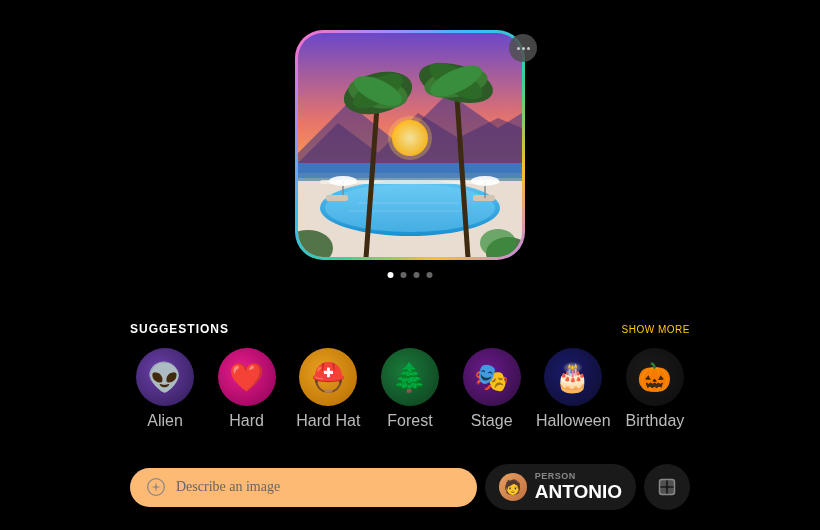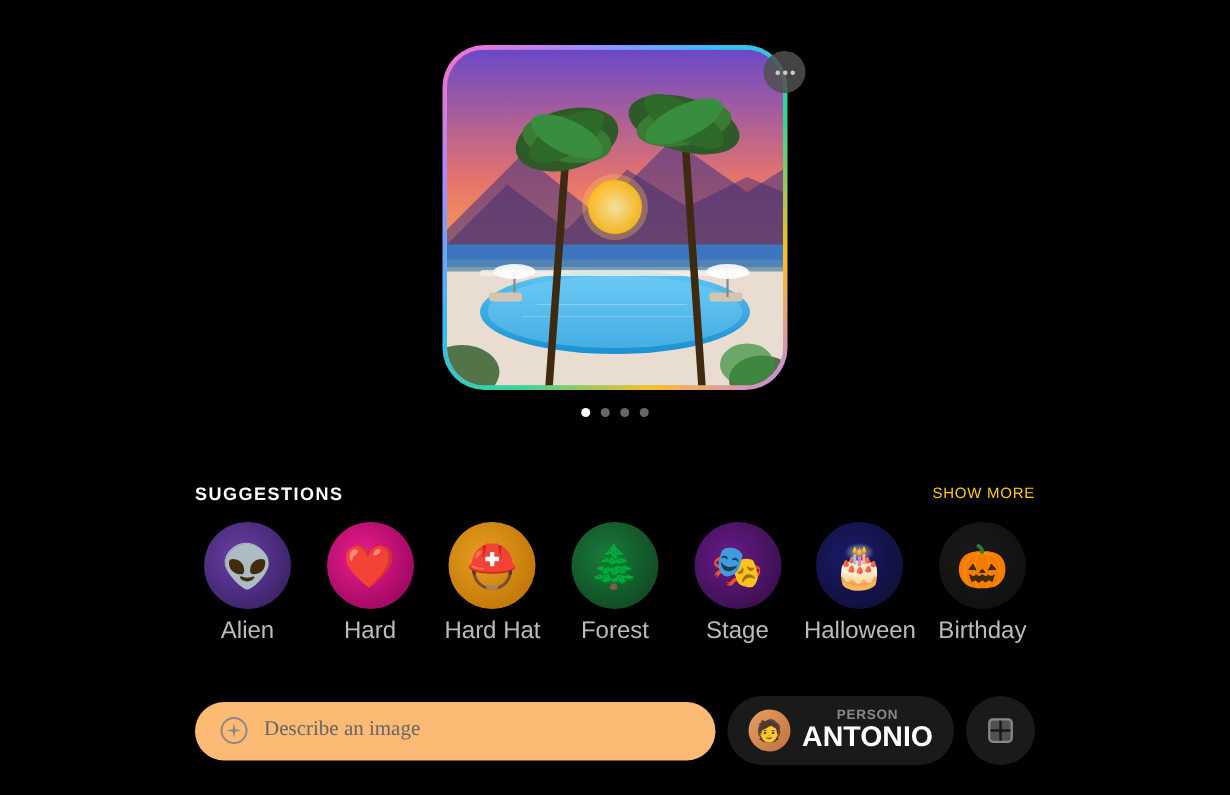--- a/index.html
+++ b/index.html
@@ -223,21 +223,20 @@
       flex-shrink: 0;
       display: flex;
       align-items: center;
       justify-content: center;
       font-size: 14px;
     }
 
     .person-info {
       display: flex;
       flex-direction: column;
-      align-items: center;
     }
 
     .person-type {
       color: #888;
       font-size: 9px;
       letter-spacing: 0.5px;
       font-weight: 600;
     }
 
     .person-name {

